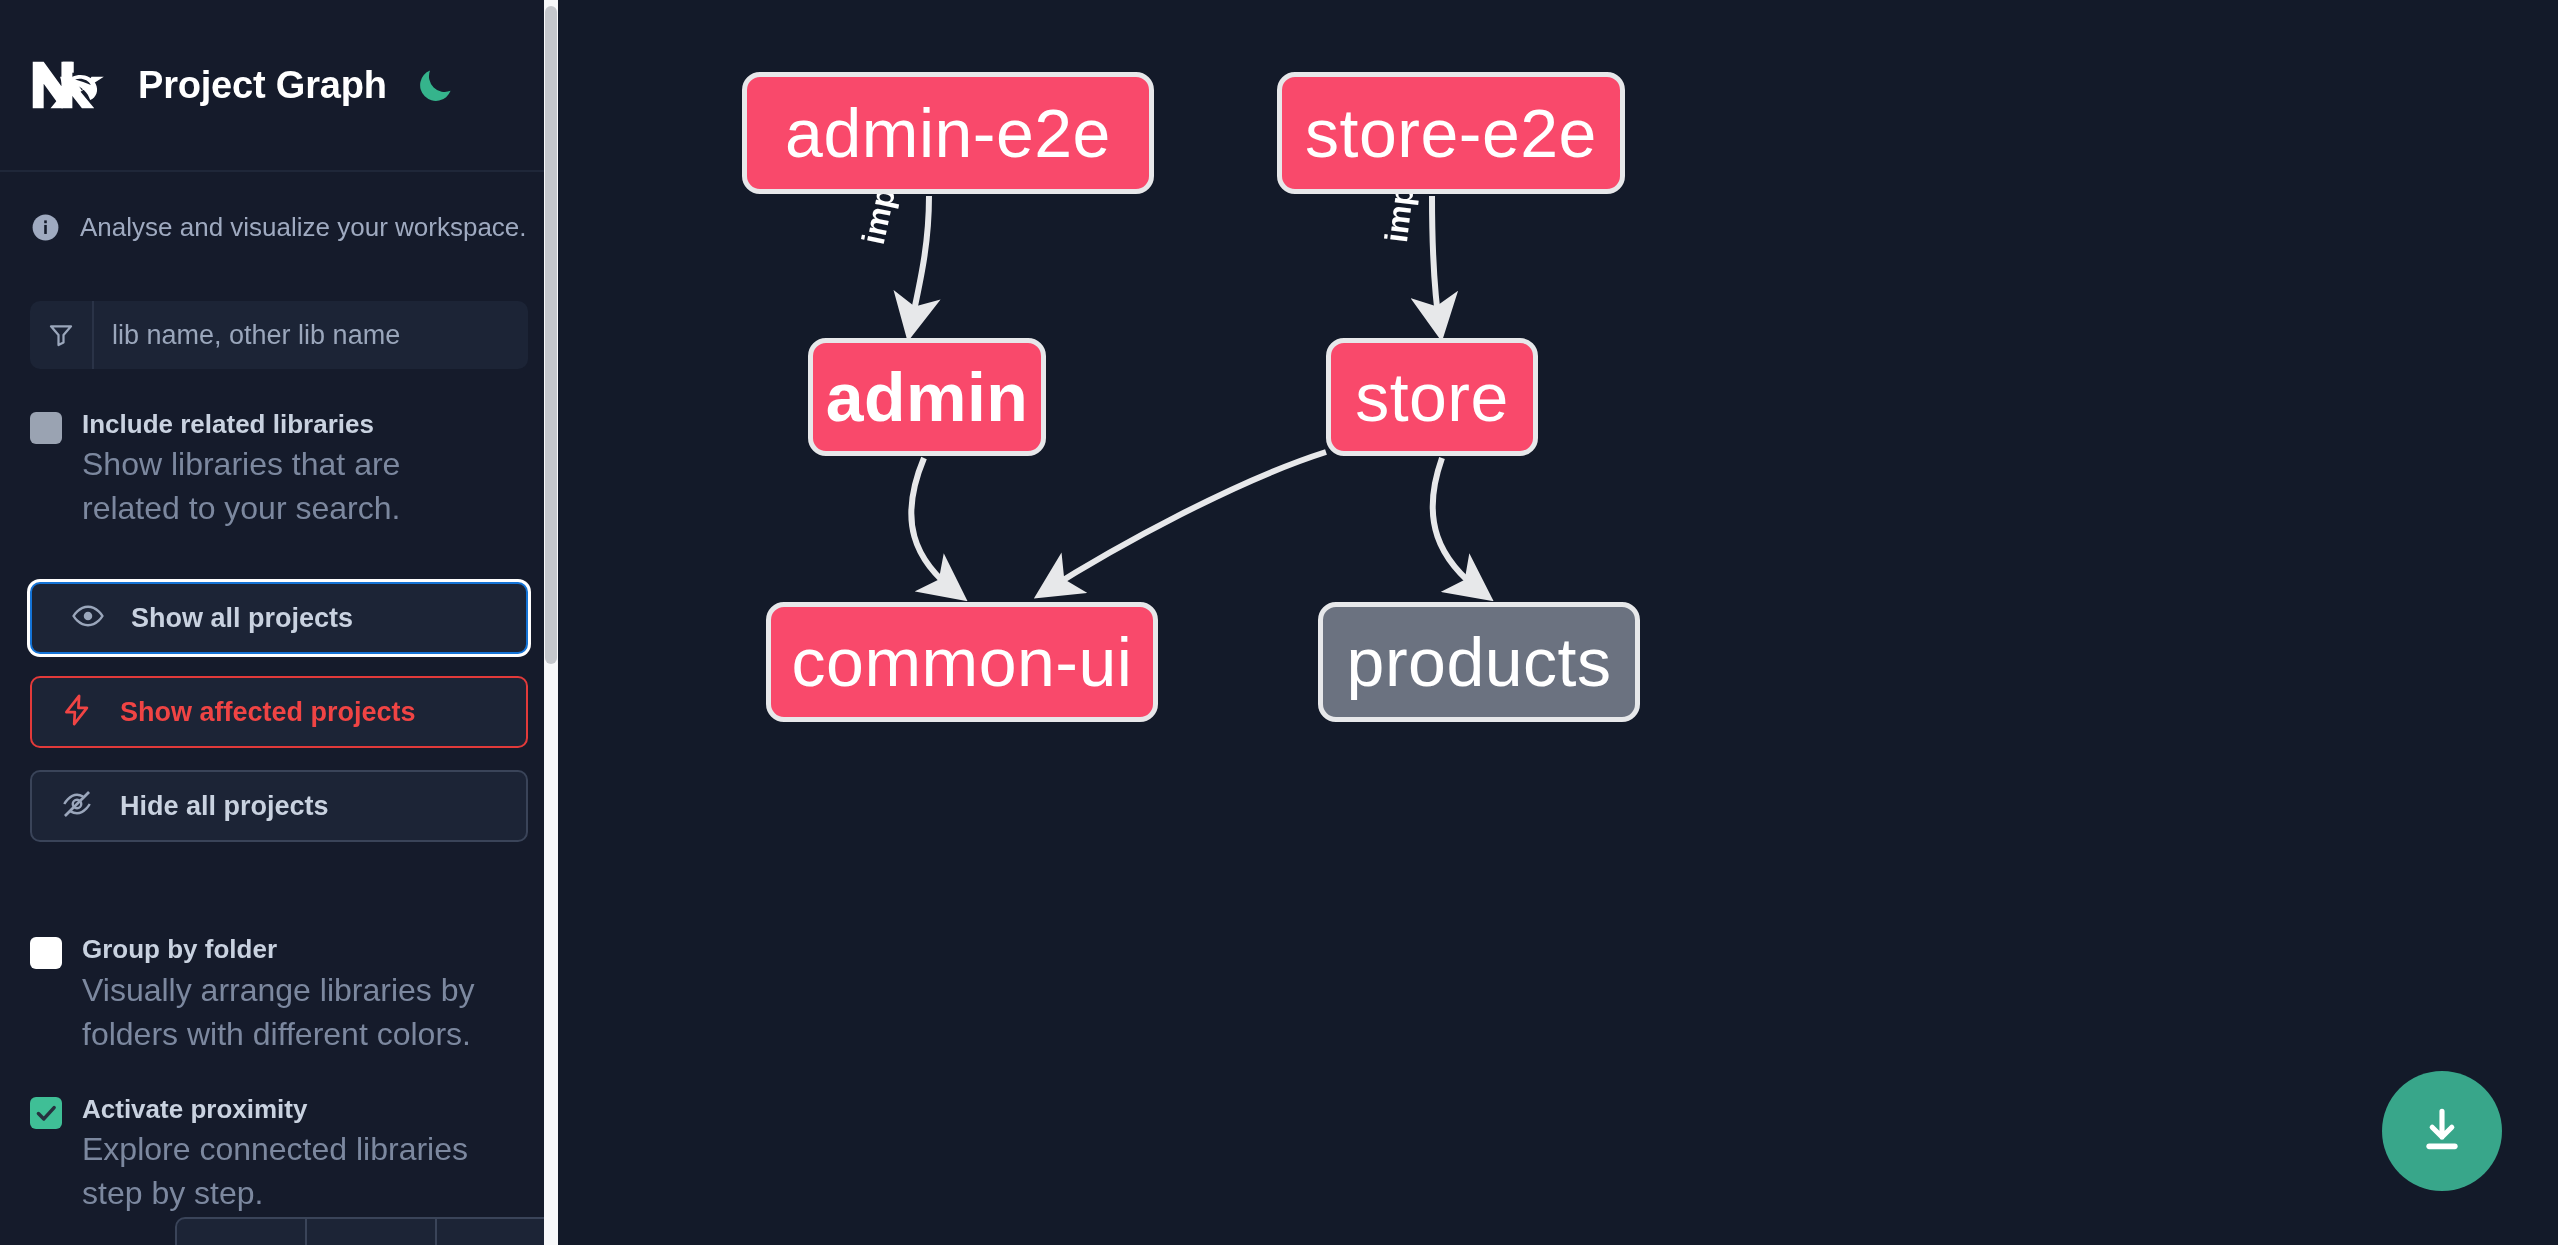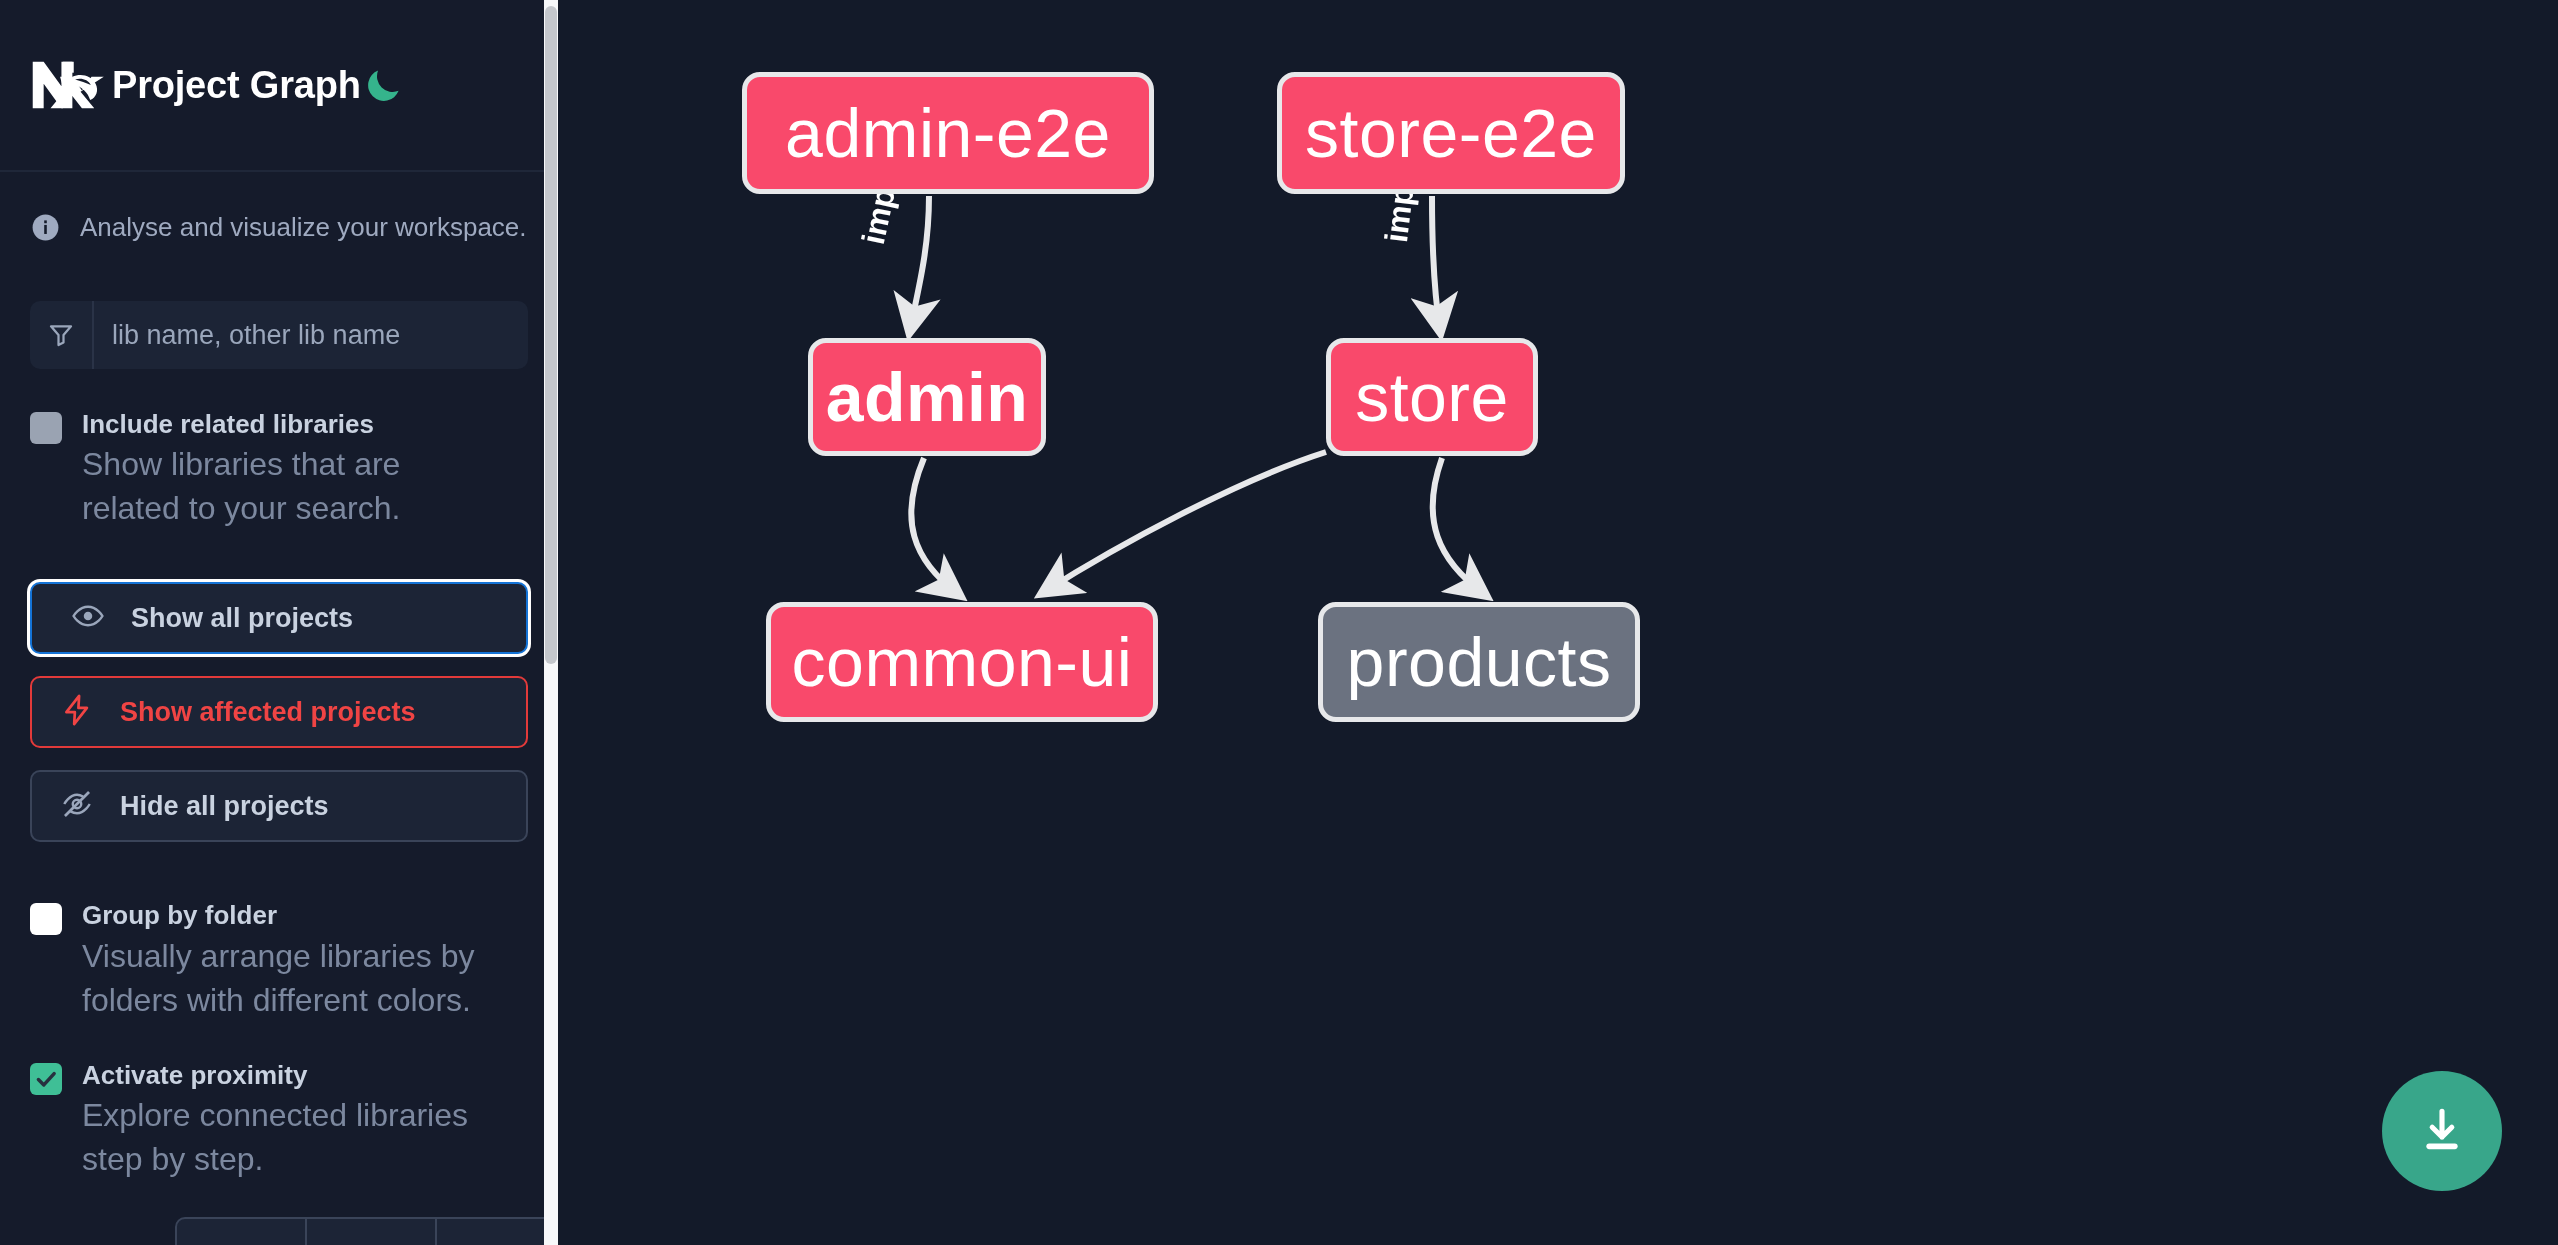--- a/index.html
+++ b/index.html
@@ -17,20 +17,21 @@
     width: 558px; height: 1245px;
     background: #151B2B;
     flex: 0 0 558px;
     overflow: hidden;
   }
   .sidebar-header {
     height: 172px;
     display: flex; align-items: center;
     padding-left: 30px;
     border-bottom: 2px solid #1F2739;
+    gap: 26px;
   }
   .nx-logo { width: 82px; height: 52px; flex: 0 0 auto; }
   .app-title {
     color: #FFFFFF; font-size: 38px; font-weight: 700;
     letter-spacing: -0.2px; white-space: nowrap;
   }
   .moon-btn { width: 44px; height: 44px; flex: 0 0 auto; cursor: pointer; }
 
   .tagline-row {
     display: flex; align-items: center; gap: 19px;
@@ -213,21 +214,21 @@
           <svg viewBox="0 0 24 24" width="34" height="34" aria-hidden="true">
             <path fill="none" stroke="#9AA6BB" stroke-width="1.7" d="M3 12s3.6-6.5 9-6.5c1.6 0 3 .5 4.3 1.2M21 12s-3.6 6.5-9 6.5c-1.7 0-3.2-.5-4.5-1.3"></path>
             <circle cx="12" cy="12" r="3" fill="none" stroke="#9AA6BB" stroke-width="1.7"></circle>
             <line x1="3.5" y1="20.5" x2="20.5" y2="3.5" stroke="#9AA6BB" stroke-width="1.9"></line>
           </svg>
         </span>
         <span class="lbl">Hide all projects</span>
       </div>
     </div>
 
-    <div class="check-row" style="margin-top:56px;">
+    <div class="check-row" style="margin-top:90px;">
       <span class="cbx white"></span>
       <span class="check-text">
         <span class="check-label">Group by folder</span>
         <span class="check-desc">Visually arrange libraries by folders with different colors.</span>
       </span>
     </div>
 
     <div class="check-row" style="margin-top:36px;">
       <span class="cbx green">
         <svg viewBox="0 0 24 24" width="26" height="26" aria-hidden="true">

